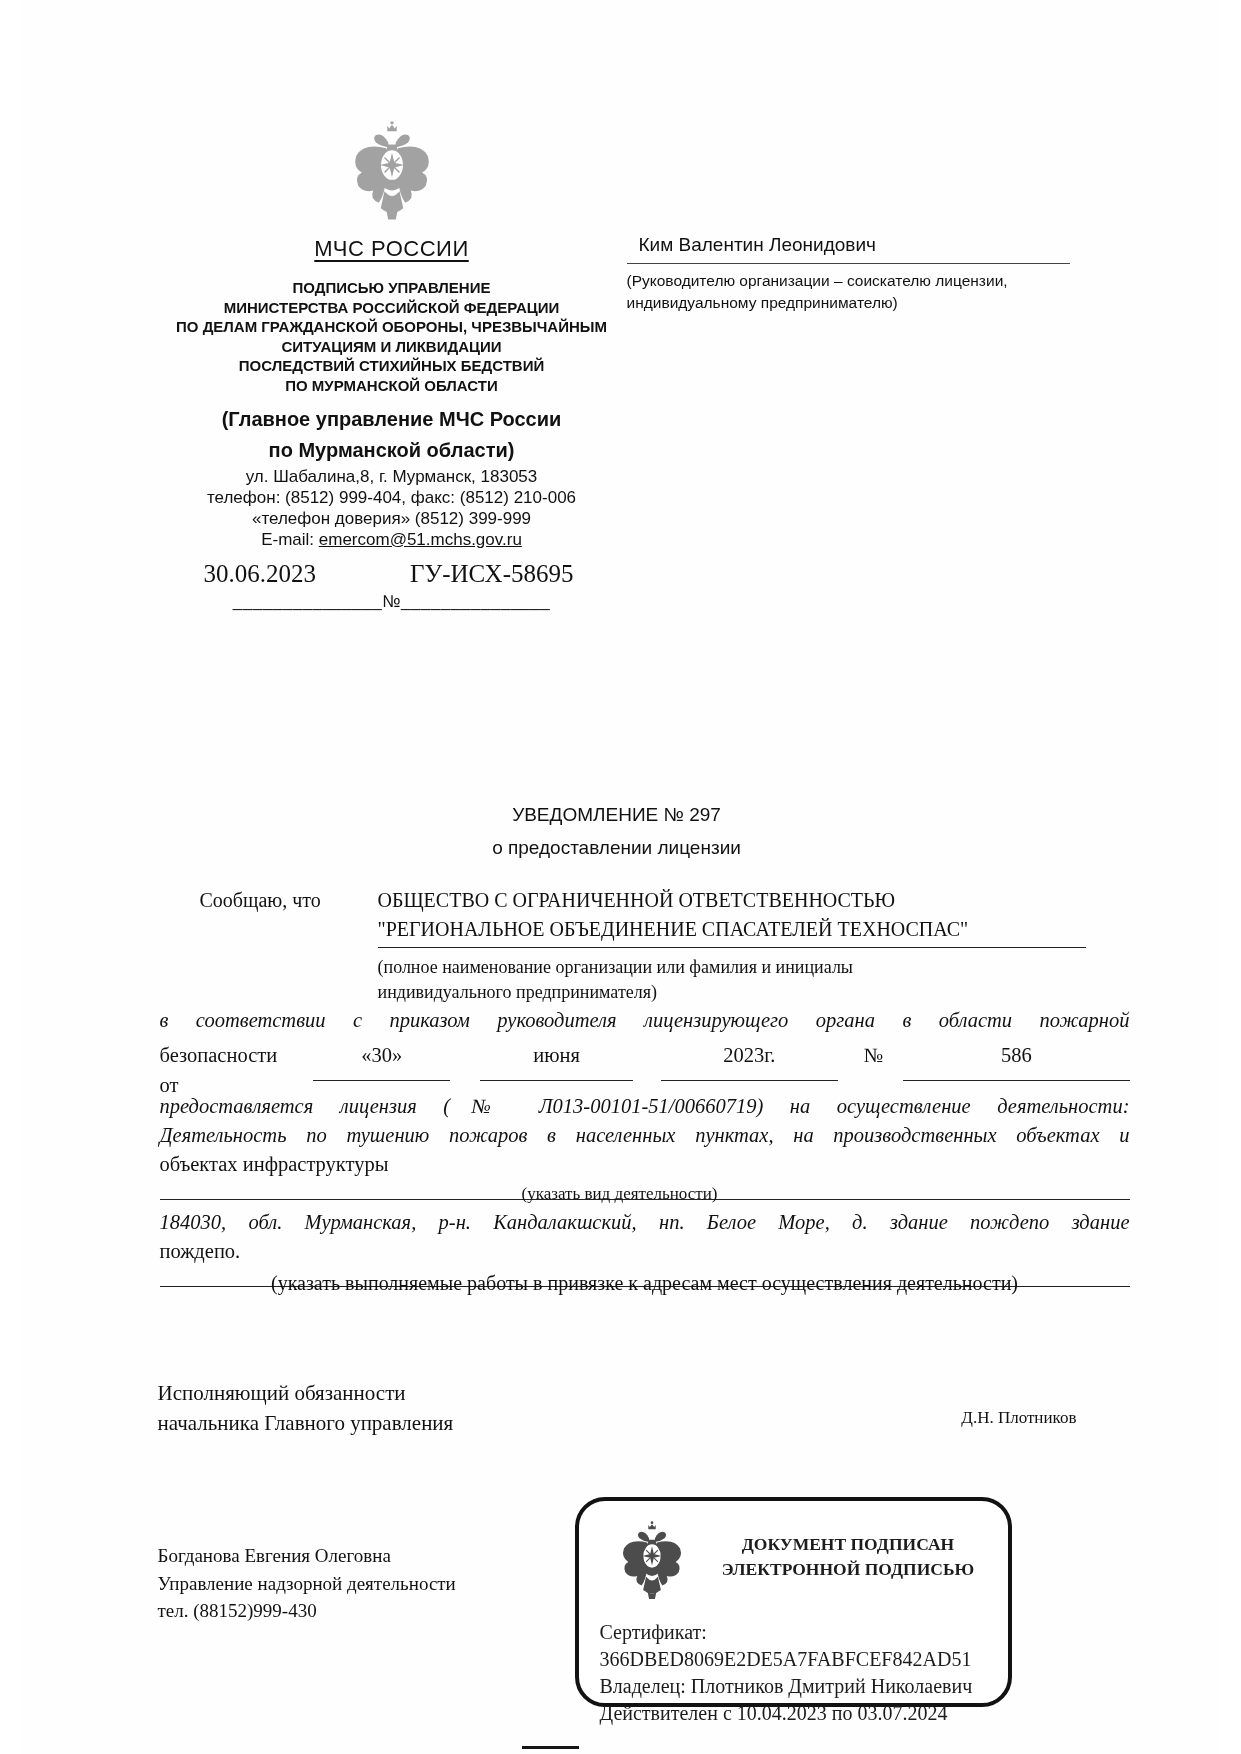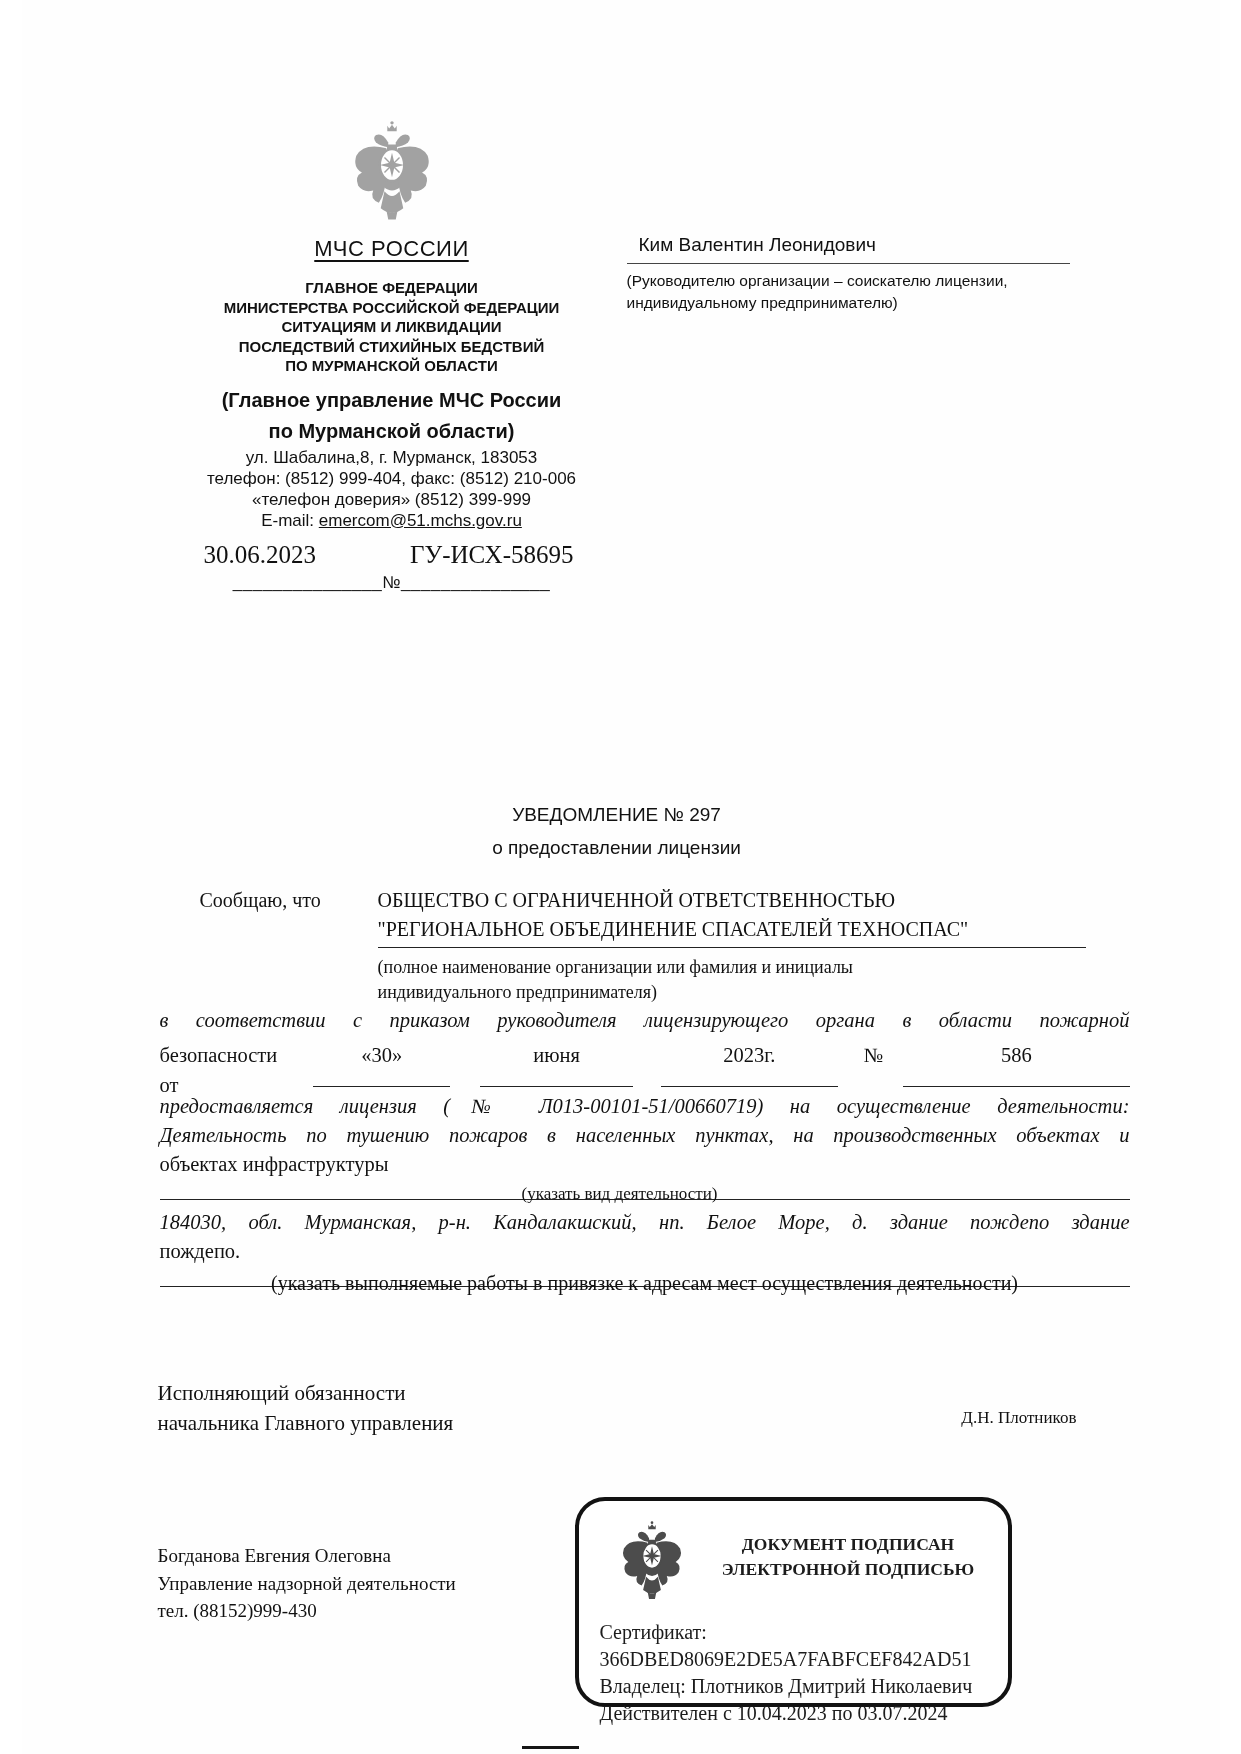--- a/index.html
+++ b/index.html
@@ -31,21 +31,21 @@
   .title-block { left:110px; top:798px; width:970px; text-align:center; font-size:19px; line-height:33px; }
 
   
   .body-intro { left:178px; top:889px; font-size:20px; }
   .org-block { left:356px; top:886px; width:708px; }
   .org-names { font-size:20px; line-height:29px; border-bottom:1.5px solid #222; padding-bottom:3px; }
   .org-caption { font-size:18px; line-height:25px; margin-top:7px; }
   .order-para { left:138px; top:1005px; width:970px; font-size:20.5px; line-height:30px; }
   .j-last { text-align:justify; text-align-last:justify;font-style:italic; }
   .order-line2 { display:flex; align-items:baseline; margin-top:5px; }
-  .blank { display:inline-block; border-bottom:1.5px solid #222; text-align:center; padding-bottom:16px; }
+  .blank { display:inline-block; border-bottom:1.5px solid #222; text-align:center; padding-bottom:10px; }
   .b-day { width:140px; margin-left:14px; }
   .b-month { width:155px; margin-left:30px; }
   .b-year { width:180px; margin-left:28px; }
   .no-sign { margin-left:26px; }
   .b-num { width:230px; margin-left:20px; }
 
   .license-para { left:138px; top:1092px; width:970px; font-size:20.5px; line-height:29px; }
   .u-line { border-bottom:1.5px solid #222; padding-bottom:20px; }
   .small-caption { left:138px; top:1184px; width:920px; text-align:center; font-size:17px; }
   .addr-para { left:138px; top:1208px; width:970px; font-size:20.5px; line-height:29px; }
@@ -91,22 +91,23 @@
 <div class="page">
 
   <div class="abs lh-col sans">
     <div class="lh-emblem">
       <svg width="96" height="108" viewBox="0 0 100 115">
           <use href="#mchs-eagle"></use>
         </svg>
     </div>
     <div class="lh-title">МЧС РОССИИ</div>
     <div class="lh-org">
-      <div>ГЛАВНОЕ ФЕДЕРАЦИИ</div>
+      <div>ПОДПИСЬЮ УПРАВЛЕНИЕ</div>
       <div>МИНИСТЕРСТВА РОССИЙСКОЙ ФЕДЕРАЦИИ</div>
+      <div>ПО ДЕЛАМ ГРАЖДАНСКОЙ ОБОРОНЫ, ЧРЕЗВЫЧАЙНЫМ</div>
       <div>СИТУАЦИЯМ И ЛИКВИДАЦИИ</div>
       <div>ПОСЛЕДСТВИЙ СТИХИЙНЫХ БЕДСТВИЙ</div>
       <div>ПО МУРМАНСКОЙ ОБЛАСТИ</div>
     </div>
     <div class="lh-short">
       <div>(Главное управление МЧС России</div>
       <div>по Мурманской области)</div>
     </div>
     <div class="lh-addr">
       <div>ул. Шабалина,8, г. Мурманск, 183053</div>

